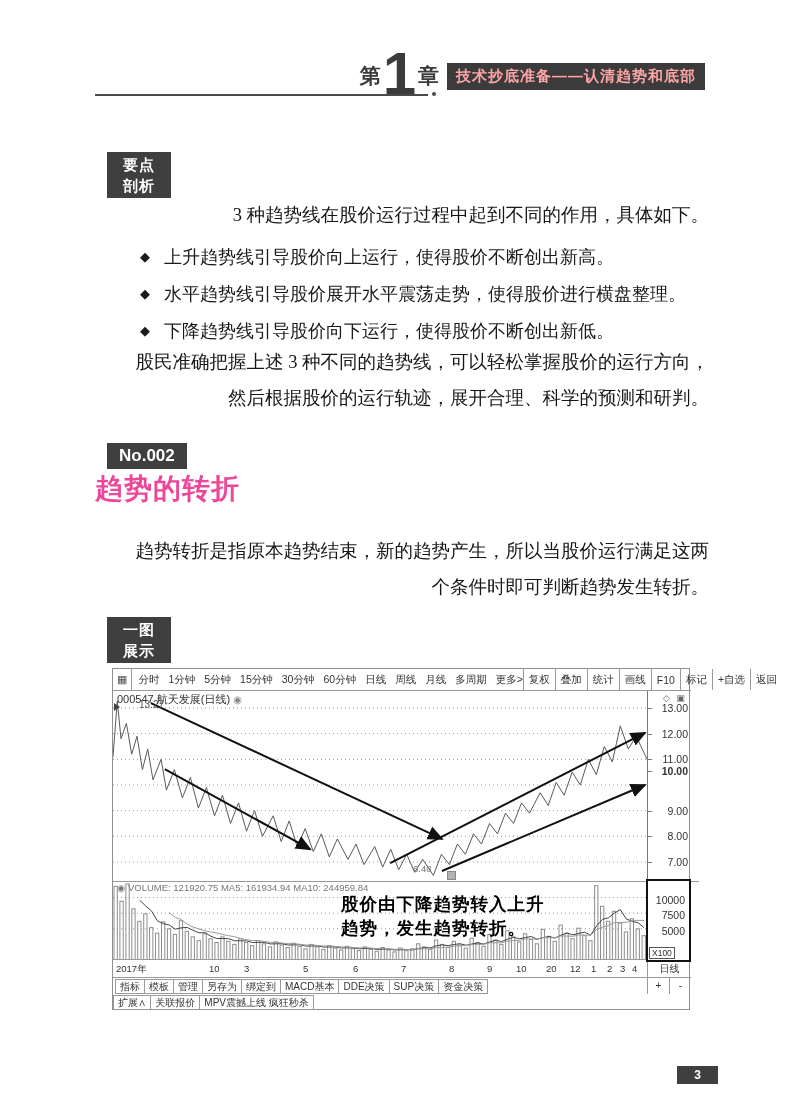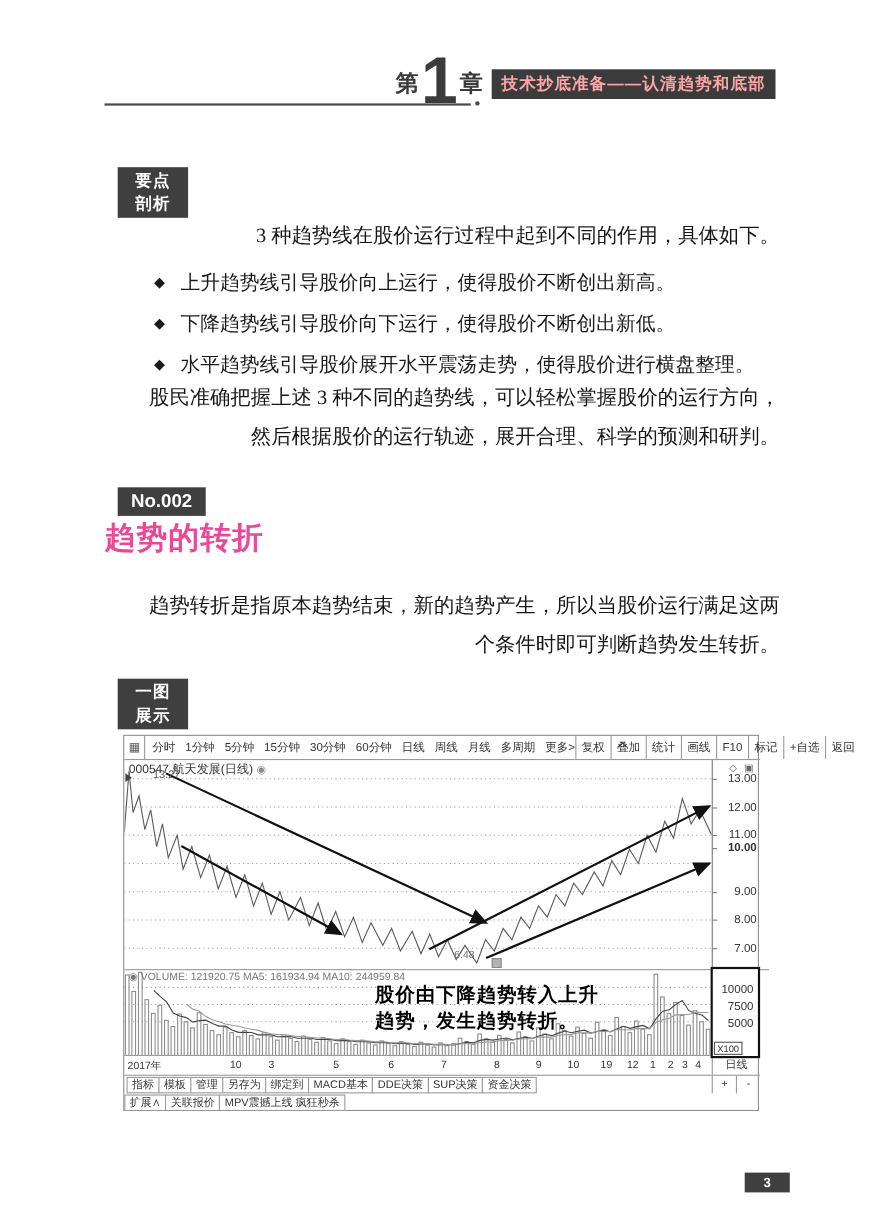--- a/index.html
+++ b/index.html
@@ -118,22 +118,22 @@
 
   <div class="badge2 badge-kp">
     <div>要点</div>
     <div>剖析</div>
   </div>
 
   <p class="para p-intro">3 种趋势线在股价运行过程中起到不同的作用，具体如下。</p>
 
   <div class="bullets" id="bullet-list">
       <div class="bullet"><span class="dia">◆</span><span>上升趋势线引导股价向上运行，使得股价不断创出新高。</span></div>
+      <div class="bullet"><span class="dia">◆</span><span>水平趋势线引导股价展开水平震荡走势，使得股价进行横盘整理。</span></div>
       <div class="bullet"><span class="dia">◆</span><span>下降趋势线引导股价向下运行，使得股价不断创出新低。</span></div>
-      <div class="bullet"><span class="dia">◆</span><span>水平趋势线引导股价展开水平震荡走势，使得股价进行横盘整理。</span></div>
     </div>
 
   <p class="para p-sum">股民准确把握上述 3 种不同的趋势线，可以轻松掌握股价的运行方向，然后根据股价的运行轨迹，展开合理、科学的预测和研判。</p>
 
   <div class="badge-no">No.002</div>
   <h2 class="sec-title">趋势的转折</h2>
   <p class="para p-sec">趋势转折是指原本趋势结束，新的趋势产生，所以当股价运行满足这两个条件时即可判断趋势发生转折。</p>
 
   <div class="badge2 badge-fig">
     <div>一图</div>
@@ -328,21 +328,21 @@
     <div class="c-date" id="date-row">
       <span class="year-lab">2017年</span>
     <span class="xtick" style="left: 96px;">10</span>
         <span class="xtick" style="left: 131px;">3</span>
         <span class="xtick" style="left: 190px;">5</span>
         <span class="xtick" style="left: 240px;">6</span>
         <span class="xtick" style="left: 288px;">7</span>
         <span class="xtick" style="left: 336px;">8</span>
         <span class="xtick" style="left: 374px;">9</span>
         <span class="xtick" style="left: 403px;">10</span>
-        <span class="xtick" style="left: 433px;">19</span>
+        <span class="xtick" style="left: 433px;">20</span>
         <span class="xtick" style="left: 457px;">12</span>
         <span class="xtick" style="left: 478px;">1</span>
         <span class="xtick" style="left: 494px;">2</span>
         <span class="xtick" style="left: 507px;">3</span>
         <span class="xtick" style="left: 519px;">4</span>
       </div>
     <div class="c-date-right">日线</div>
 
     <div class="c-tabs">
         <span class="btab">指标</span>

